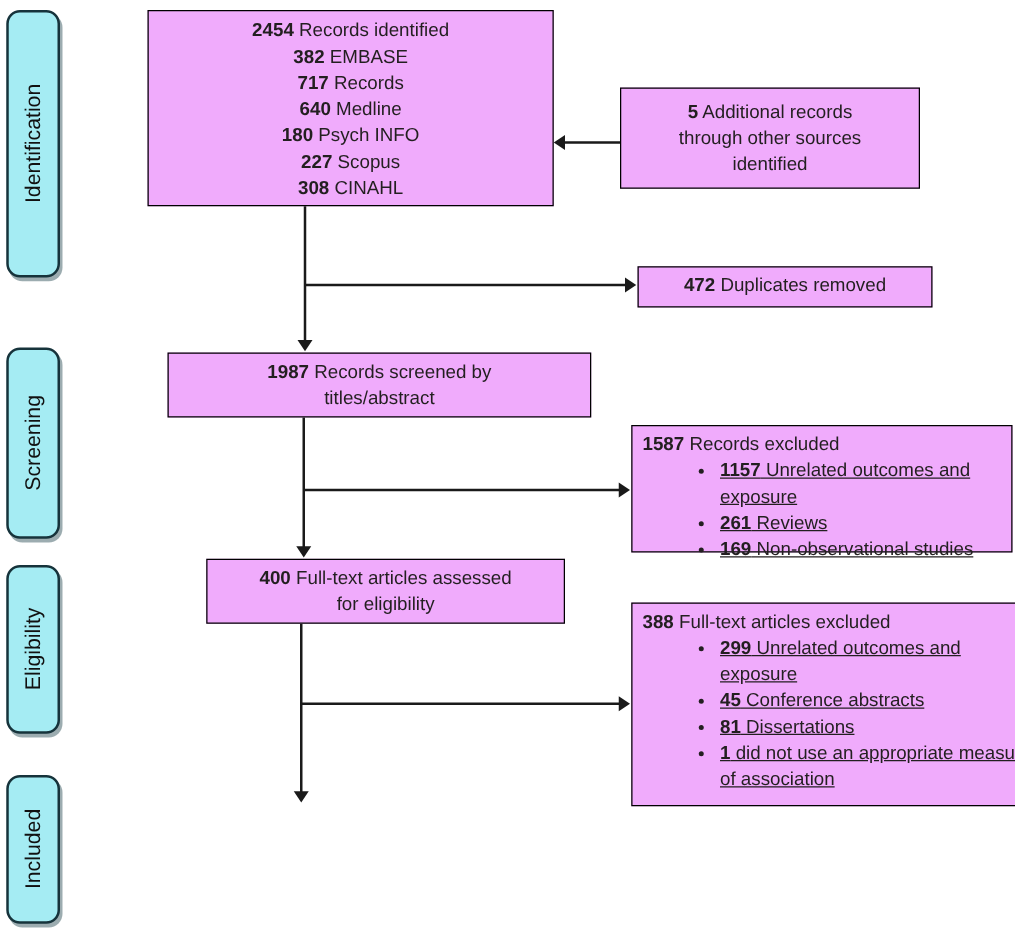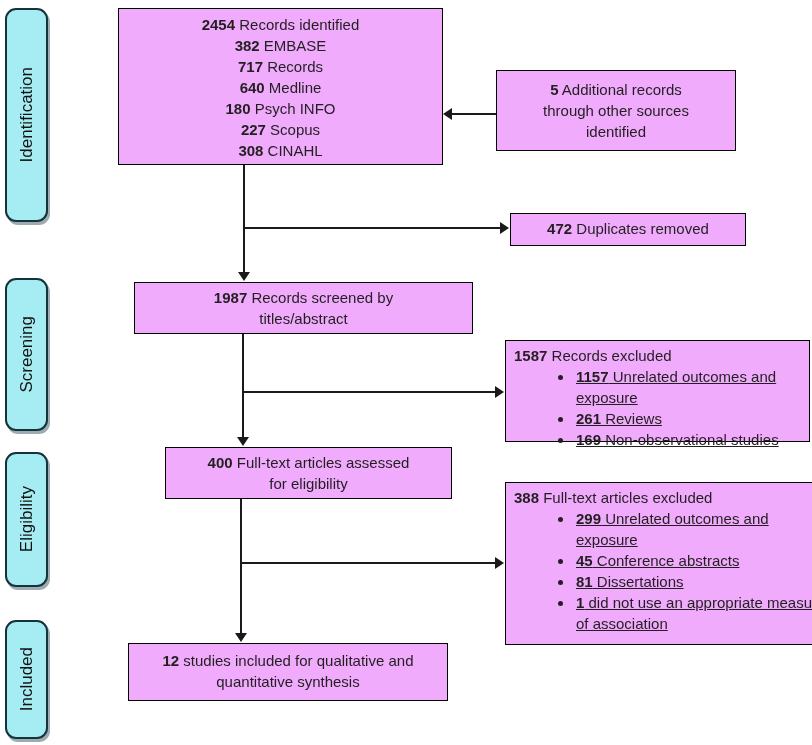--- a/index.html
+++ b/index.html
@@ -119,24 +119,20 @@
   <div class="fbox" id="box-excluded2">
     <div><span class="num">388</span><span> Full-text articles excluded</span></div>
     <ul>
       <li><span class="num">299</span><span> Unrelated outcomes and exposure</span></li>
       <li><span class="num">45</span><span> Conference abstracts</span></li>
       <li><span class="num">81</span><span> Dissertations</span></li>
       <li><span class="num">1</span><span> did not use an appropriate measure of association</span></li>
     </ul>
   </div>
 
-  <div class="fbox" id="box-included">
-    <div><span class="num">12</span><span> studies included for qualitative and</span></div>
-    <div><span>quantitative synthesis</span></div>
-  </div>
 
   <div class="hline" style="left:452px;top:113px;width:44px;"></div>
   <div class="ah ah-left" style="left:443px;top:108px;"></div>
 
   <div class="vline" style="left:243px;top:165px;height:108px;"></div>
   <div class="ah ah-down" style="left:238px;top:272px;"></div>
 
   <div class="hline" style="left:244px;top:227px;width:257px;"></div>
   <div class="ah ah-right" style="left:500px;top:222px;"></div>
 

